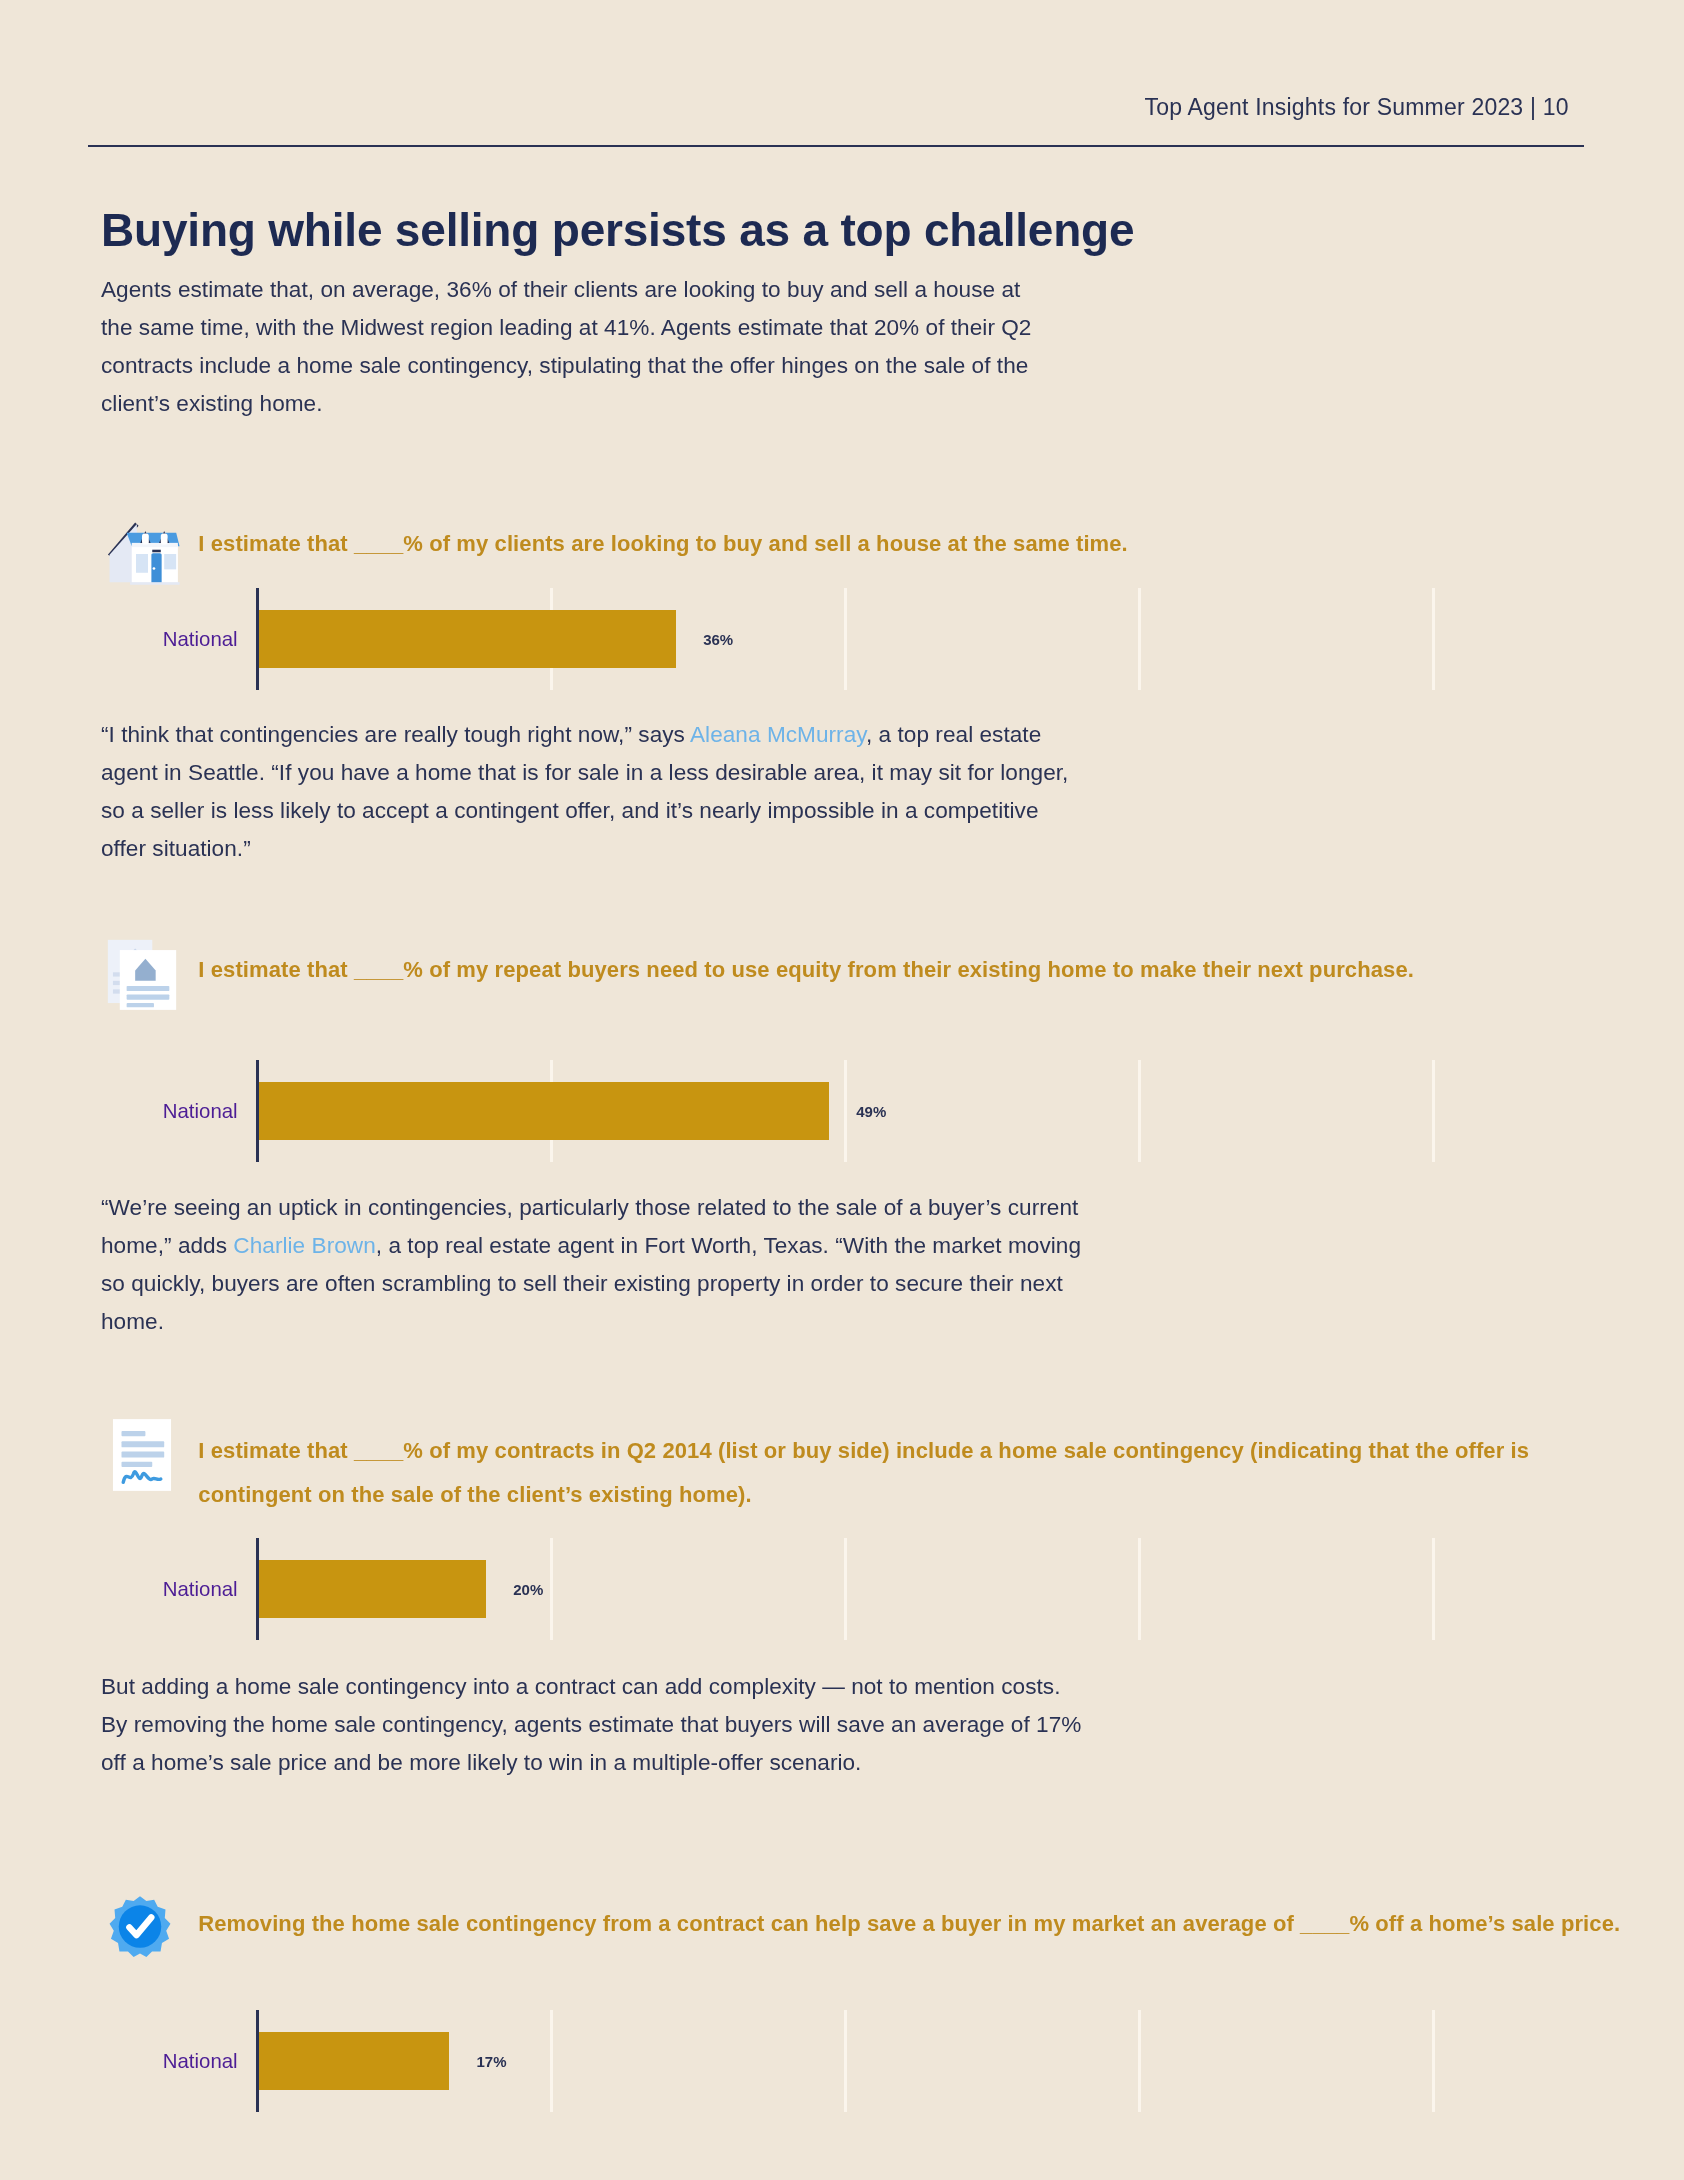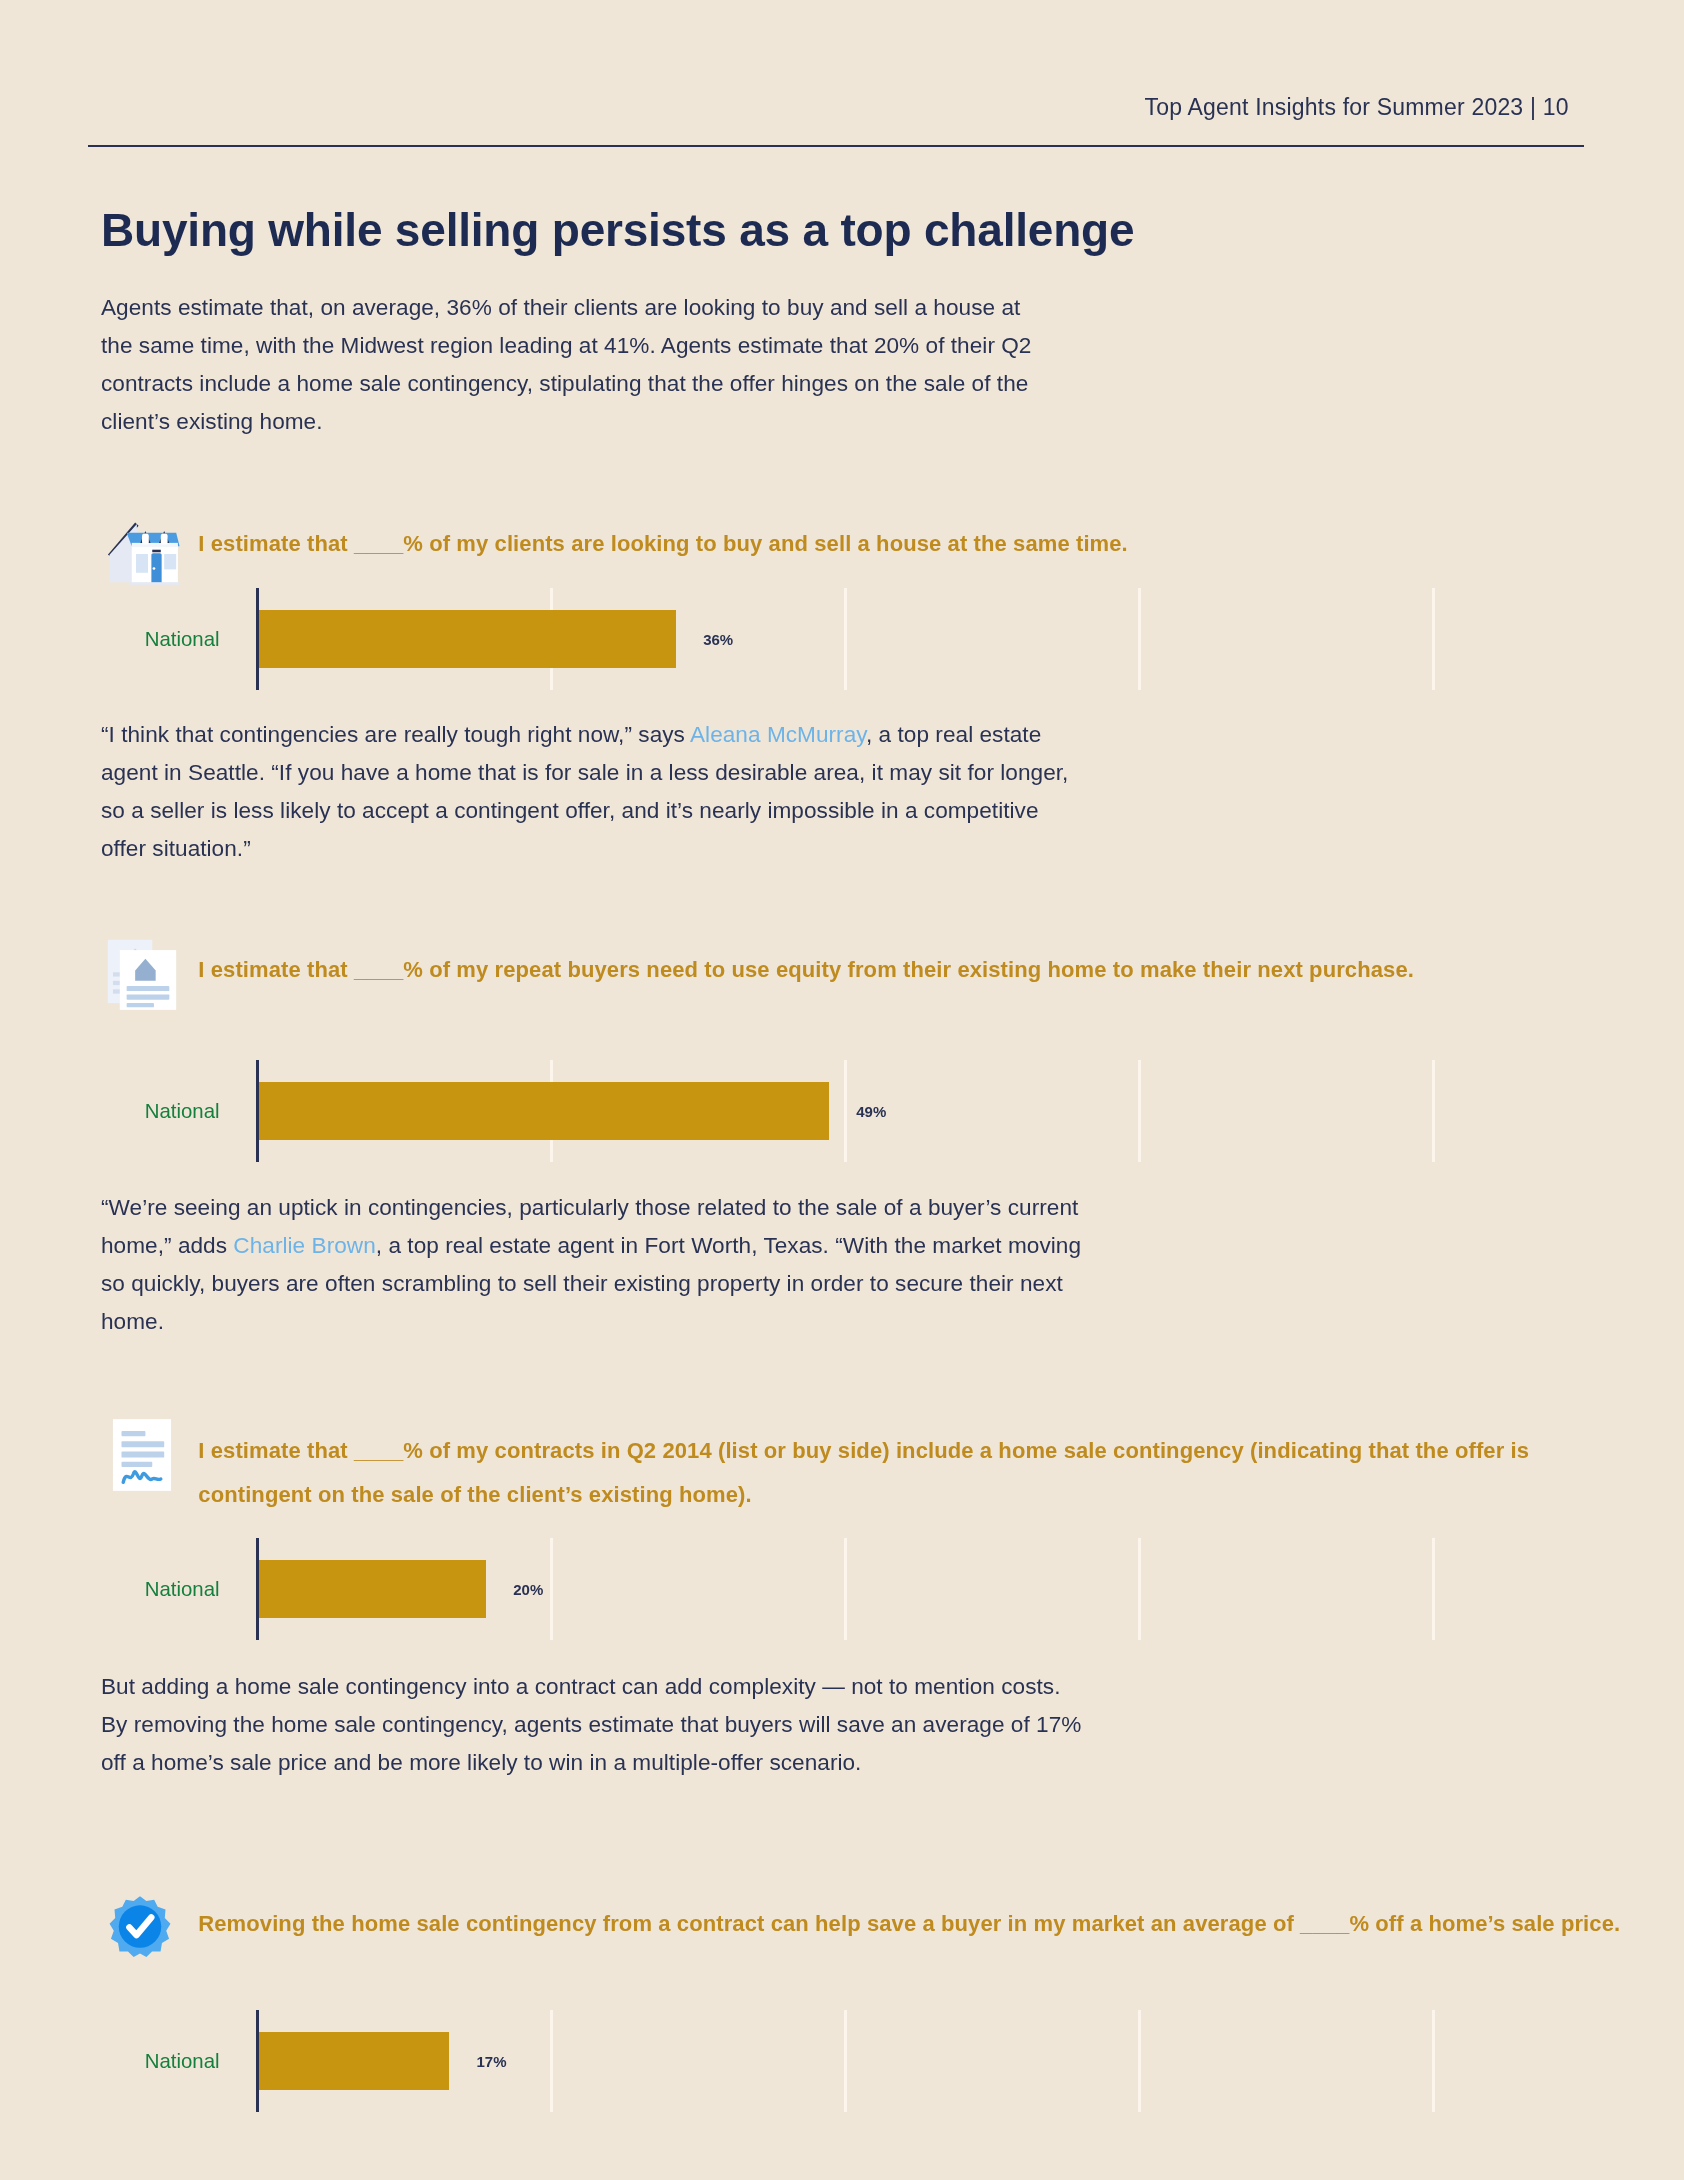--- a/index.html
+++ b/index.html
@@ -104,24 +104,24 @@
     left: 101px;
     width: 1380px;
     height: 102px;
   }
   .chart-label {
     position: absolute;
     left: 25.6px;
     top: 50%;
     transform: translateY(-50%);
     font-size: 20.4px;
-    color: #15803d;
+    color: #4c1d95;
     white-space: nowrap;
     width: 111px;
-    text-align: center;
+    text-align: right;
   }
   .plot {
     position: absolute;
     left: 155px;
     top: 0;
     right: 0;
     bottom: 0;
   }
   .axis {
     position: absolute;
@@ -167,21 +167,21 @@
 
 <div class="page">
 
   <div class="header">
     <div class="header-text">Top Agent Insights for Summer 2023  |  10</div>
     <div class="header-rule"></div>
   </div>
 
   <div class="page-title">Buying while selling persists as a top challenge</div>
 
-  <div class="para" style="top:289px; width:954px;">Agents estimate that, on average, 36% of their clients are looking to buy and sell a house at the same time, with the Midwest region leading at 41%. Agents estimate that 20% of their Q2 contracts include a home sale contingency, stipulating that the offer hinges on the sale of the client’s existing home.</div>
+  <div class="para" style="top:271px; width:954px;">Agents estimate that, on average, 36% of their clients are looking to buy and sell a house at the same time, with the Midwest region leading at 41%. Agents estimate that 20% of their Q2 contracts include a home sale contingency, stipulating that the offer hinges on the sale of the client’s existing home.</div>
 
   <div class="qblock" style="top:507px; width:1499px;">
     <div class="qicon">
       <svg class="icon-house" viewBox="0 0 96 96" xmlns="http://www.w3.org/2000/svg">
         <polygon points="8,56 40,18 44,22 12,58" fill="#2A3254"></polygon>
         <polygon points="10,56 42,20 42,88 10,88" fill="#E4E9F4"></polygon>
         <polygon points="30,30 88,30 92,46 36,46" fill="#4A9BE0"></polygon>
         <rect x="36" y="44" width="54" height="46" fill="#FFFFFF"></rect>
         <rect x="36" y="42" width="54" height="5" fill="#F2F5FA"></rect>
         <path d="M46 42 L52 28 L58 42 Z" fill="#2A3254"></path>

